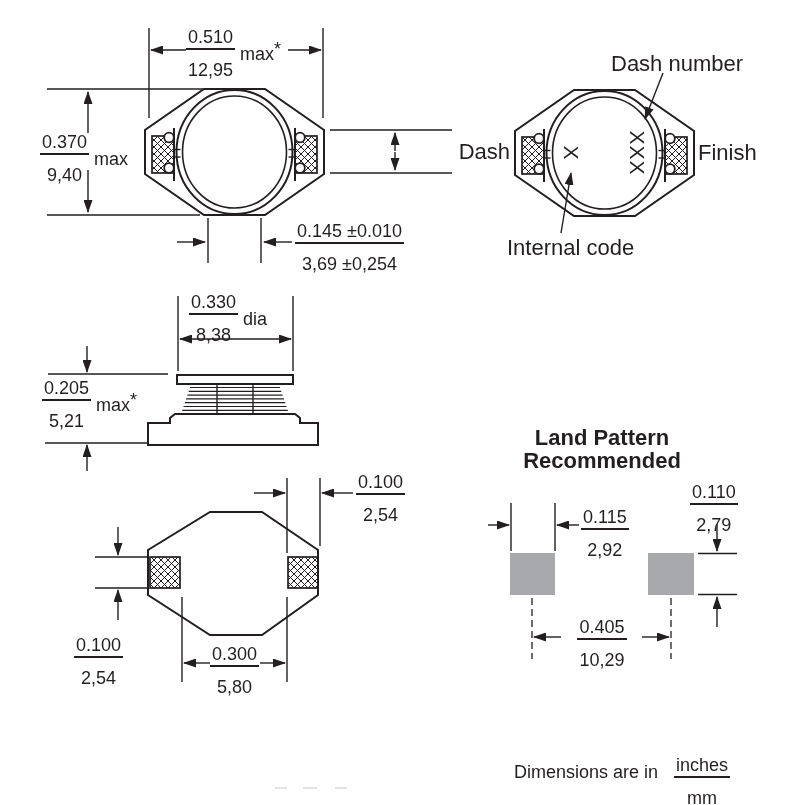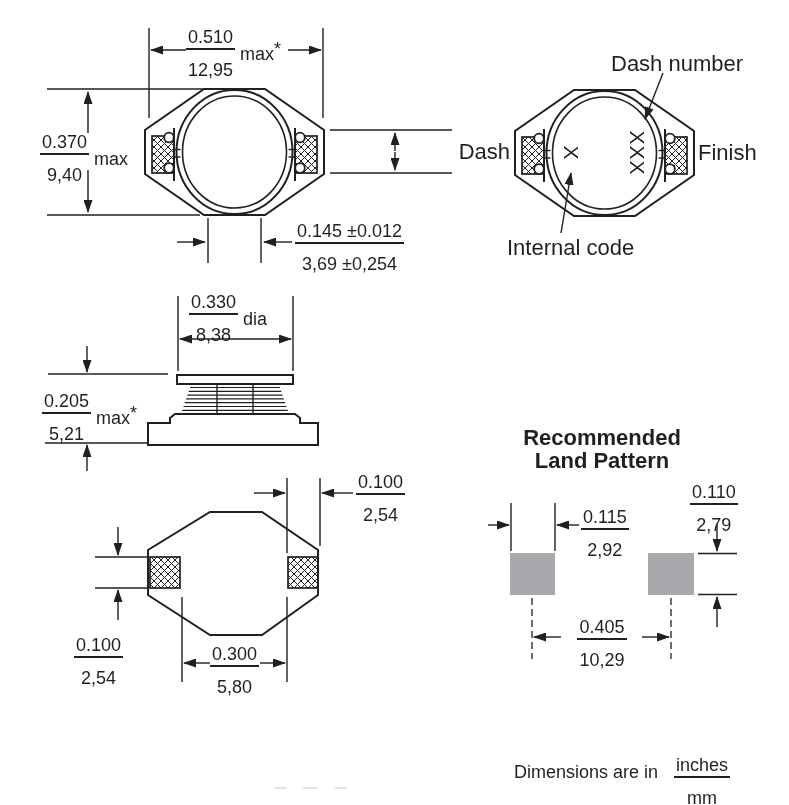--- a/index.html
+++ b/index.html
@@ -212,59 +212,59 @@
   <div class="lbl dim" style="left:40px;top:133px">
     <span class="frac">
         <span class="top">0.370</span>
         <span class="bot">9,40</span>
       </span>
     <span class="sfx"><span>max</span></span>
   </div>
 
 
   <div class="lbl" style="left:295px;top:222px">
-    <span class="frac"><span class="top">0.145 ±0.012</span><span class="bot">3,69 ±0,254</span></span>
+    <span class="frac"><span class="top">0.145 ±0.010</span><span class="bot">3,69 ±0,254</span></span>
   </div>
 
   <div class="lbl ann" style="left:452px;top:142px;width:58px;text-align:right">Dash</div>
   <div class="lbl ann" style="left:698px;top:143px">Finish</div>
   <div class="lbl ann" style="left:611px;top:54px">Dash number</div>
   <div class="lbl ann" style="left:507px;top:238px">Internal code</div>
 
   <div class="lbl dim" style="left:189px;top:293px">
     <span class="frac">
         <span class="top">0.330</span>
         <span class="bot">8,38</span>
       </span>
     <span class="sfx"><span>dia</span></span>
   </div>
 
-  <div class="lbl dim" style="left:42px;top:392px">
+  <div class="lbl dim" style="left:42px;top:379px">
     <span class="frac">
         <span class="top">0.205</span>
         <span class="bot">5,21</span>
       </span>
     <span class="sfx"><span>max</span><span class="star">*</span></span>
   </div>
 
   <div class="lbl" style="left:356px;top:473px">
     <span class="frac"><span class="top">0.100</span><span class="bot">2,54</span></span>
   </div>
 
   <div class="lbl" style="left:74px;top:636px">
     <span class="frac"><span class="top">0.100</span><span class="bot">2,54</span></span>
   </div>
 
   <div class="lbl" style="left:210px;top:645px">
     <span class="frac"><span class="top">0.300</span><span class="bot">5,80</span></span>
   </div>
 
   <div class="lbl title" style="left:492px;top:426px;width:220px">
+    <div>Land Pattern</div>
     <div>Recommended</div>
-    <div>Land Pattern</div>
   </div>
 
   <div class="lbl" style="left:581px;top:508px">
     <span class="frac"><span class="top">0.115</span><span class="bot">2,92</span></span>
   </div>
 
   <div class="lbl" style="left:690px;top:483px">
     <span class="frac"><span class="top">0.110</span><span class="bot">2,79</span></span>
   </div>
 

